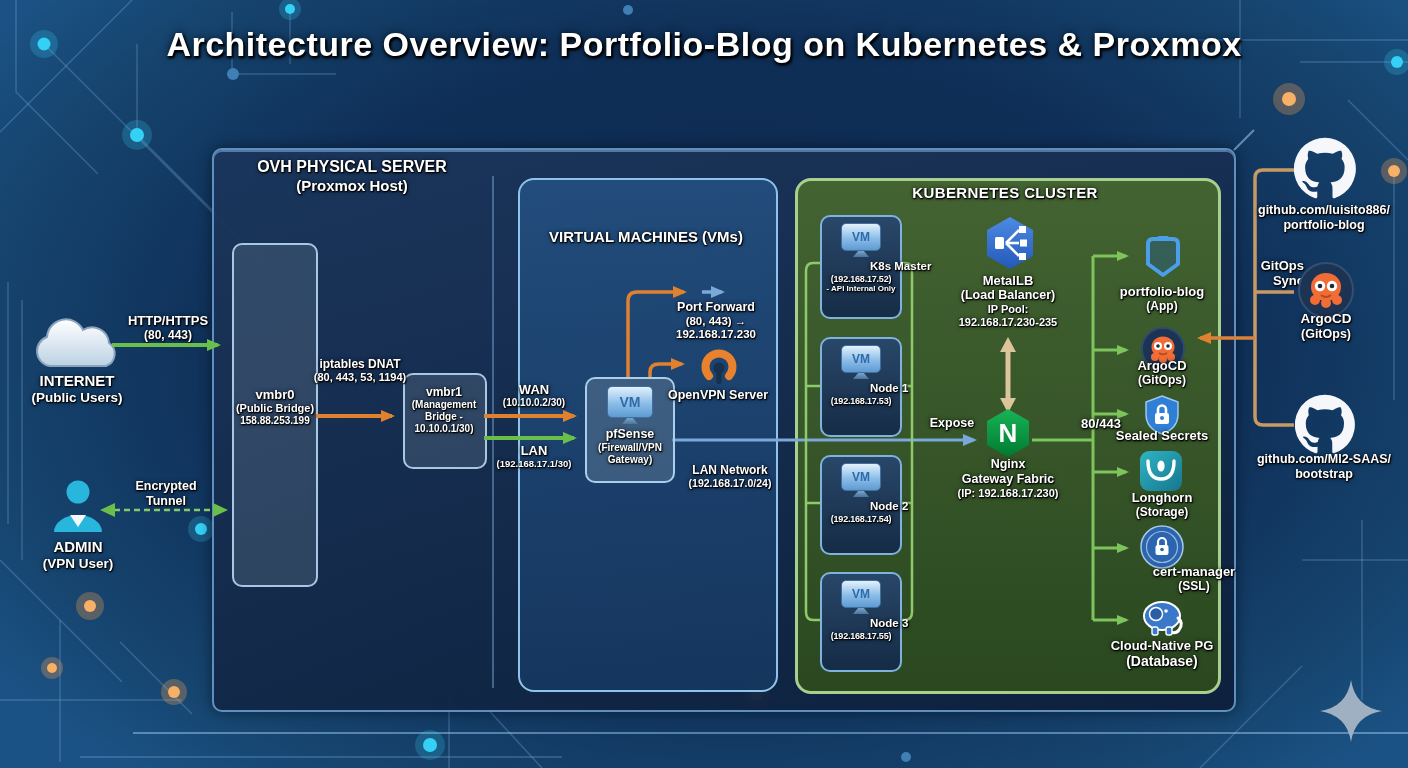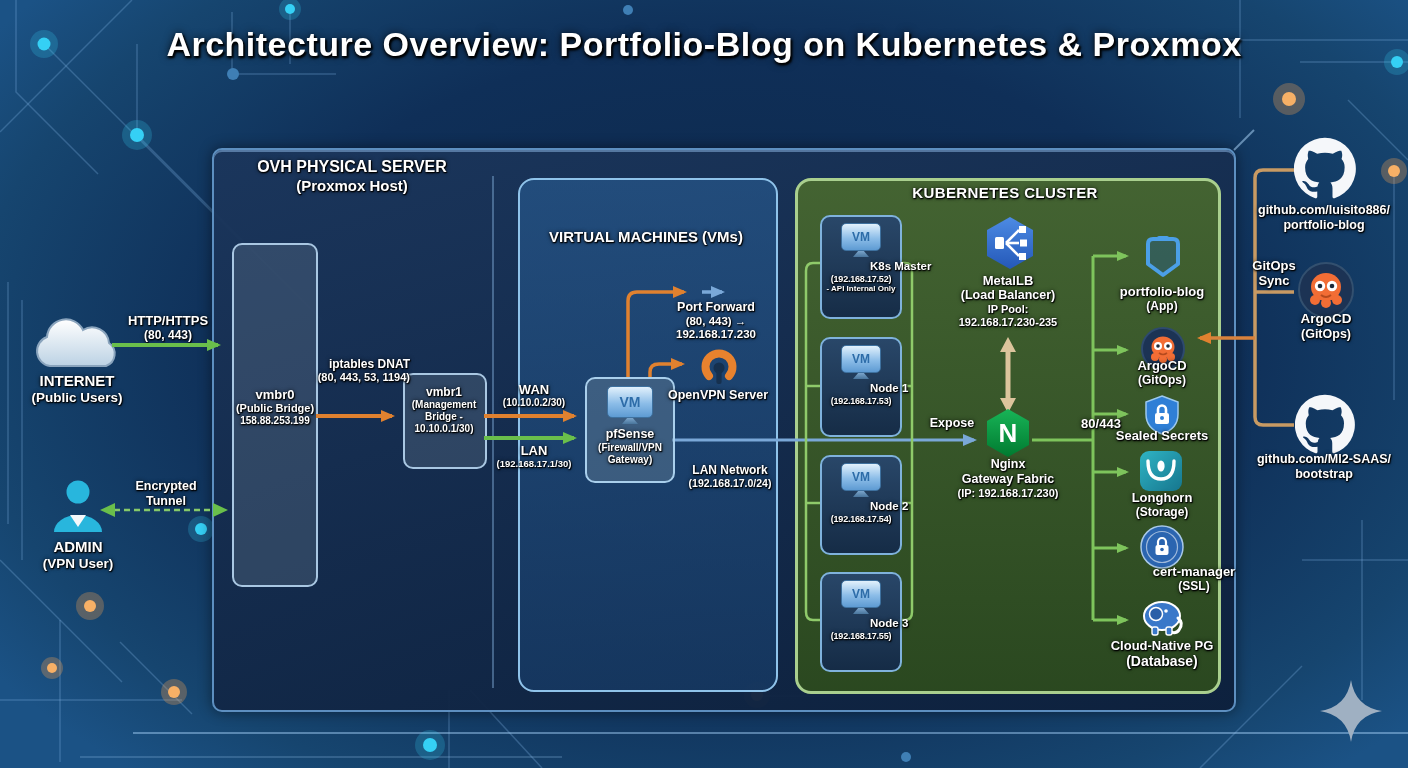--- a/index.html
+++ b/index.html
@@ -127,21 +127,21 @@
       <div style="font-size:11px">(Public Bridge)</div>
       <div style="font-size:10px;white-space:nowrap">158.88.253.199</div>
     </div>
   </div>
   <div class="abs bridge" style="left:403px;top:373px;width:80px;height:92px;">
     <div class="abs lbl" style="left:2px;top:10px;width:74px;">
       <div style="font-size:12px">vmbr1</div>
       <div style="font-size:10px">(Management Bridge - 10.10.0.1/30)</div>
     </div>
   </div>
-  <div class="abs lbl" style="left:310px;top:357px;width:100px;text-align:right;">
+  <div class="abs lbl" style="left:310px;top:357px;width:100px;">
     <div style="font-size:12px">iptables DNAT</div>
     <div style="font-size:11px">(80, 443, 53, 1194)</div>
   </div>
 
   <svg class="abs" style="left:28px;top:316px" width="96" height="60" viewBox="0 0 96 60">
     <defs>
         <linearGradient id="cg" x1="0" y1="0" x2="0" y2="1">
       <stop offset="0" stop-color="#ffffff"></stop>
           <stop offset="1" stop-color="#bcd2e4"></stop>
         </linearGradient>
@@ -412,21 +412,21 @@
   </div>
 
   <svg class="abs" style="left:1294px;top:137px" width="62" height="62" viewBox="0 0 24 24">
     <path fill="#f5f7fa" fill-rule="evenodd" d="M12 .3a12 12 0 0 0-3.8 23.4c.6.1.8-.3.8-.6v-2c-3.3.7-4-1.6-4-1.6-.6-1.4-1.4-1.8-1.4-1.8-1-.7.1-.7.1-.7 1.2.1 1.9 1.2 1.9 1.2 1 1.8 2.8 1.3 3.5 1 .1-.8.4-1.3.7-1.6-2.7-.3-5.5-1.3-5.5-5.9 0-1.3.5-2.4 1.2-3.2 0-.4-.5-1.6.2-3.2 0 0 1-.3 3.3 1.2a11.5 11.5 0 0 1 6 0c2.3-1.5 3.3-1.2 3.3-1.2.7 1.6.2 2.8.1 3.2.8.8 1.2 1.9 1.2 3.2 0 4.6-2.8 5.6-5.5 5.9.4.4.8 1.1.8 2.2v3.3c0 .3.2.7.8.6A12 12 0 0 0 12 .3"></path>
   </svg>
   <div class="abs lbl" style="left:1238px;top:203px;width:172px;">
     <div style="font-size:12.5px;font-weight:600">github.com/luisito886/</div>
     <div style="font-size:12.5px;font-weight:600">portfolio-blog</div>
   </div>
 
-  <div class="abs lbl" style="left:1244px;top:258px;width:60px;">
+  <div class="abs lbl" style="left:1244px;top:258px;width:60px;text-align:right;">
     <div style="font-size:13px">GitOps</div>
     <div style="font-size:13px">Sync</div>
   </div>
 
   <svg class="abs" style="left:1297px;top:261px" width="58" height="58" viewBox="0 0 58 58">
     <circle cx="29" cy="29" r="27" fill="#1c3354" stroke="#33506f" stroke-width="2"></circle>
     <ellipse cx="29" cy="26" rx="15" ry="14" fill="#f26d35"></ellipse>
     <circle cx="18" cy="39" r="5" fill="#f26d35"></circle>
       <circle cx="29" cy="42" r="5" fill="#f26d35"></circle>
       <circle cx="40" cy="39" r="5" fill="#f26d35"></circle>

